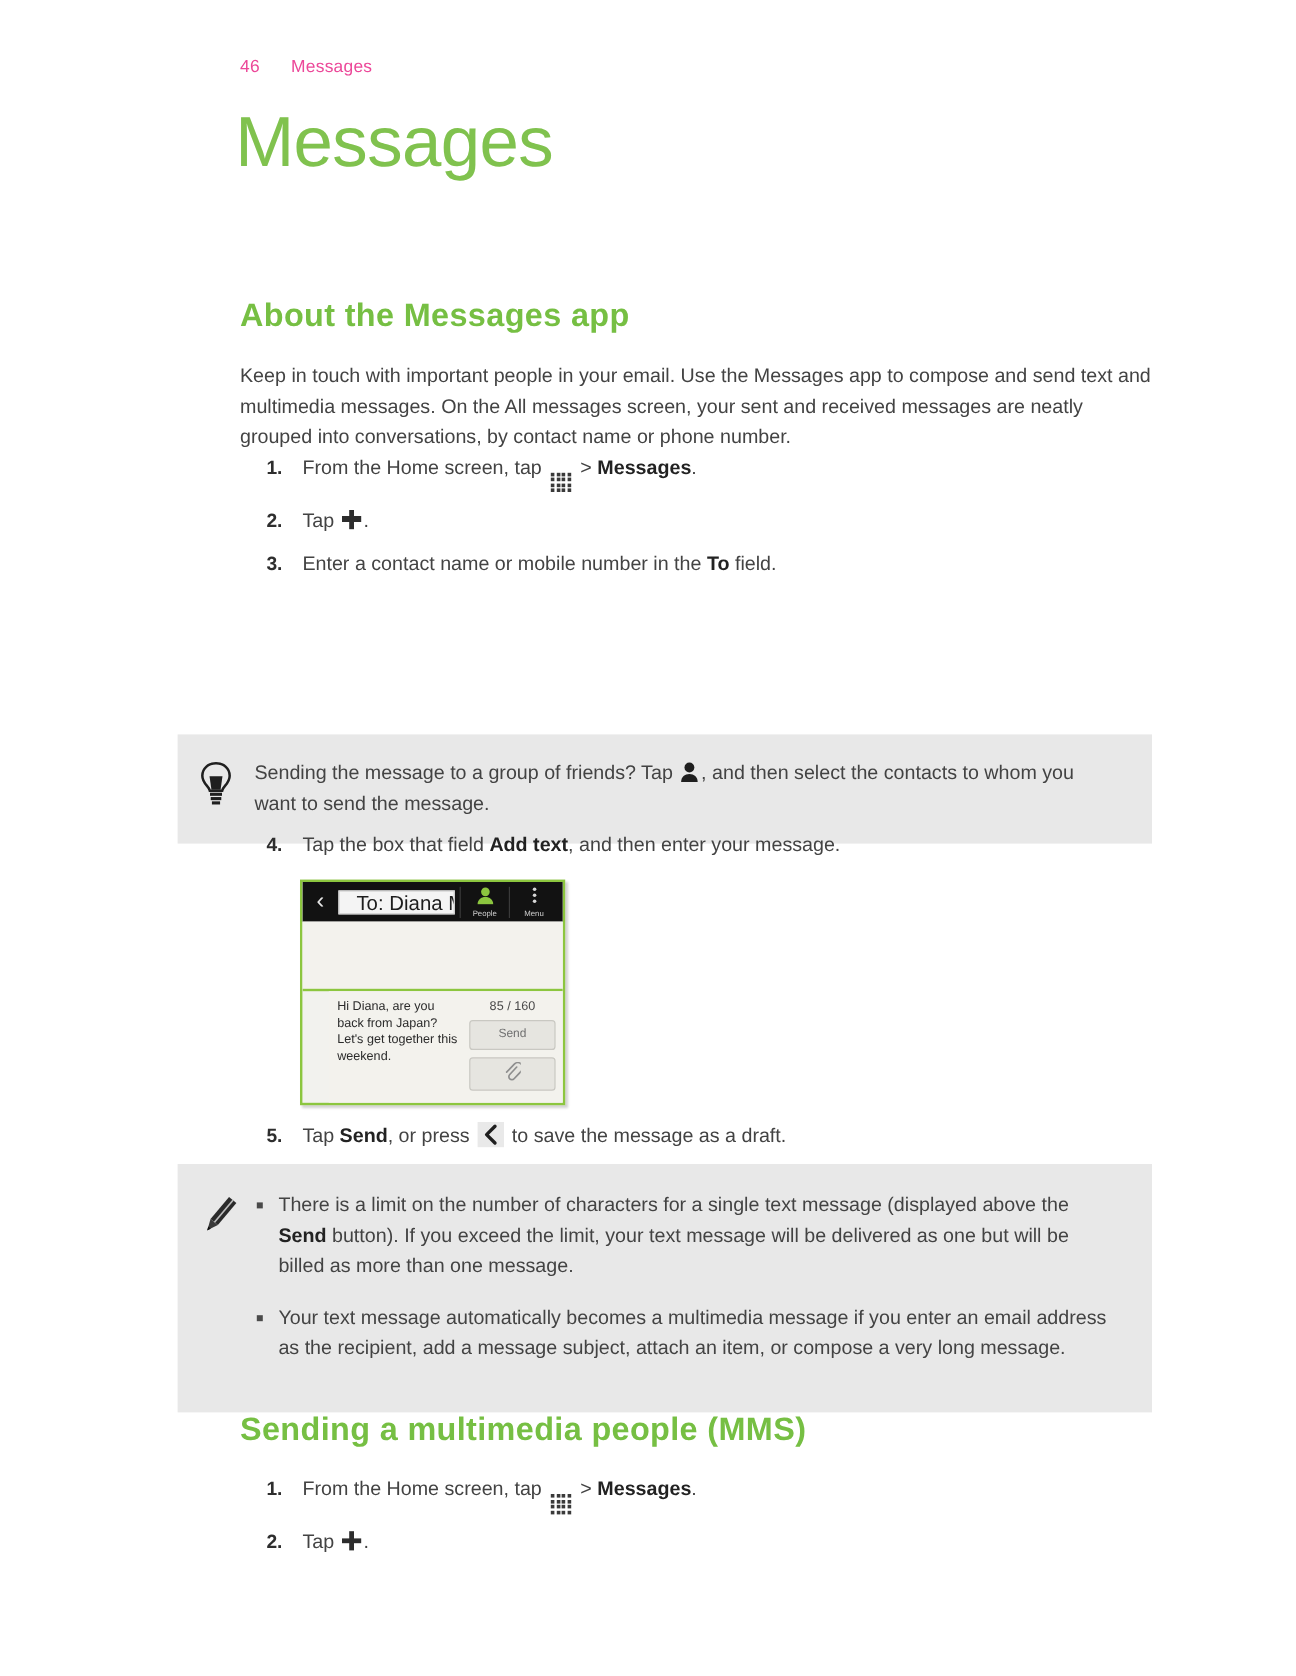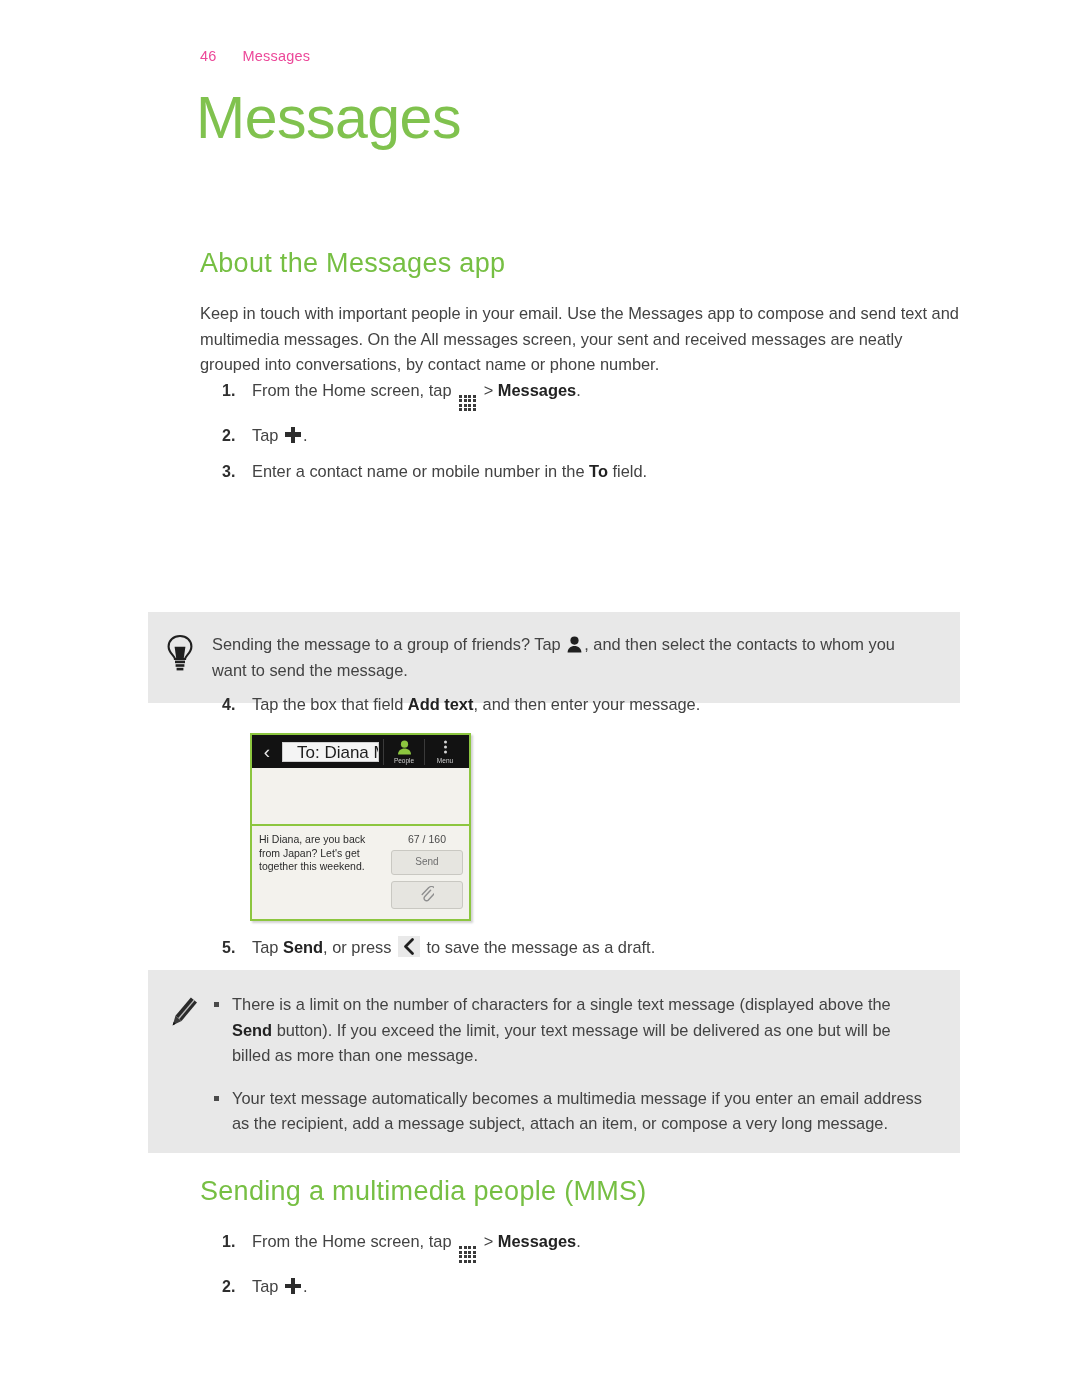--- a/index.html
+++ b/index.html
@@ -49,21 +49,21 @@
   
   .content {
     position: absolute;
     left: 200px;
     top: 248px;
     width: 760px;
   }
 
   h2.section {
     font-size: 27px;
-    font-weight: 400;
+    font-weight: 700;
     color: #76bf43;
     margin: 0 0 22px 0;
     letter-spacing: .3px;
   }
   h2.section.mt { margin-top: 46px; }
 
   p.body {
     font-size: 16.4px;
     line-height: 25.5px;
     margin: 0;
@@ -245,20 +245,21 @@
     height: 56px;
     background: #f3f2ed;
     border-bottom: 2px solid #8cc63f;
   }
   .ps-compose {
     display: flex;
     padding: 7px 6px 0 7px;
     background: #f3f2ed;
     height: calc(100% - 33px - 58px);
     box-sizing: border-box;
+    margin-left: 22px;
   }
   .ps-msg {
     flex: 1;
     font-size: 10.5px;
     line-height: 13.5px;
     color: #2b2b2b;
     padding-right: 6px;
   }
   .ps-right {
     width: 72px;
@@ -388,21 +389,21 @@
               <circle cx="2.5" cy="12" r="1.5" fill="#d6d6d6"></circle>
             </svg>
           </span>
           <span>Menu</span>
         </div>
       </div>
       <div class="ps-blank"></div>
       <div class="ps-compose">
         <div class="ps-msg">Hi Diana, are you back from Japan? Let's get together this weekend.</div>
         <div class="ps-right">
-          <div class="ps-count">67 / 160</div>
+          <div class="ps-count">85 / 160</div>
           <div class="ps-btn">Send</div>
           <div class="ps-btn attach">
             <svg width="14" height="16" viewBox="0 0 14 16" aria-hidden="true" style="vertical-align:-3px">
               <path d="M10.6 4.2 L4.8 10.4 c-1 1.1-1 2.7 0 3.6 c1 1 2.7 1 3.6 0 l6.0-6.4 c1.5-1.6 1.5-4.2 0-5.8 c-1.6-1.6-4.2-1.6-5.8 0 L2.2 8.4" fill="none" stroke="#8e8e8e" stroke-width="1.4" stroke-linecap="round"></path>
             </svg>
           </div>
         </div>
       </div>
     </div>
 
@@ -414,21 +415,21 @@
           <svg width="22" height="21" viewBox="0 0 22 21" aria-hidden="true">
             <path d="M14.5 3.5 L7.5 10.5 L14.5 17.5" fill="none" stroke="#1f1f1f" stroke-width="2.8" stroke-linecap="round" stroke-linejoin="round"></path>
           </svg>
         </span>
         <span>to save the message as a draft.</span>
       </li>
     </ol>
   </div>
 
   <div class="callout-wrap" style="top:970px">
-    <div class="callout" style="padding-top:22px; padding-bottom:16px;justify-content:flex-end;">
+    <div class="callout" style="padding-top:22px; padding-bottom:40px;justify-content:flex-end;">
       <div class="cicon">
         <svg width="34" height="38" viewBox="0 0 34 38" aria-hidden="true">
           <g transform="rotate(40 17 19)">
             <path d="M13 2 h8 v24 h-8 z" fill="#2a2a2a"></path>
             <path d="M13 26 h8 l-4 9 z" fill="#3a3a3a"></path>
             <path d="M15.6 32 h2.8 l-1.4 3.2 z" fill="#111"></path>
             <path d="M16.6 2 h1.4 v24 h-1.4 z" fill="#bdbdbd"></path>
           </g>
         </svg>
       </div>

